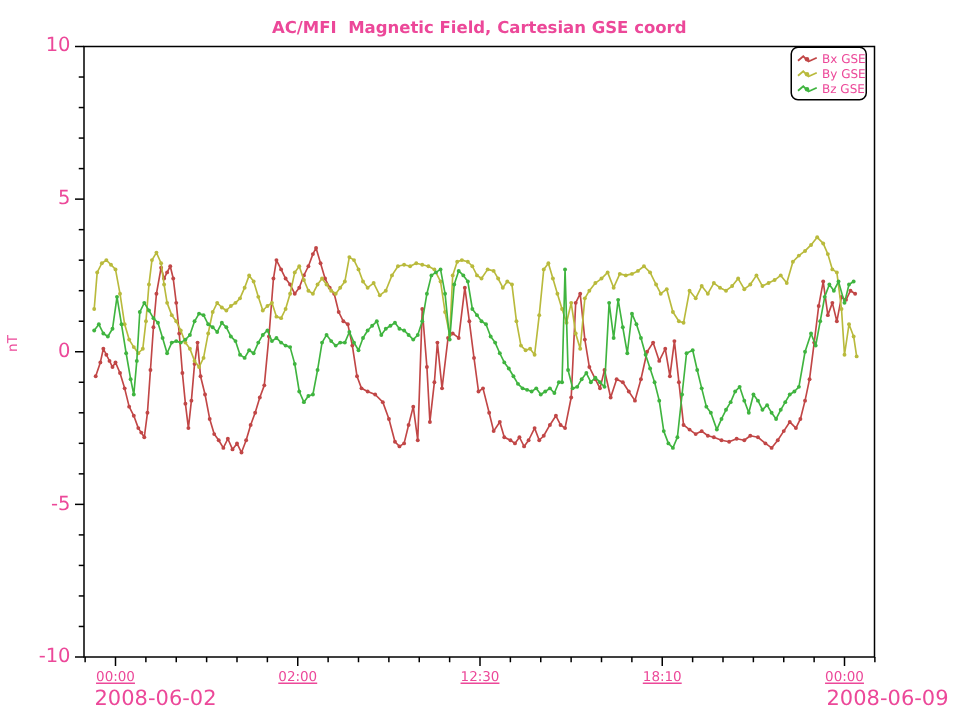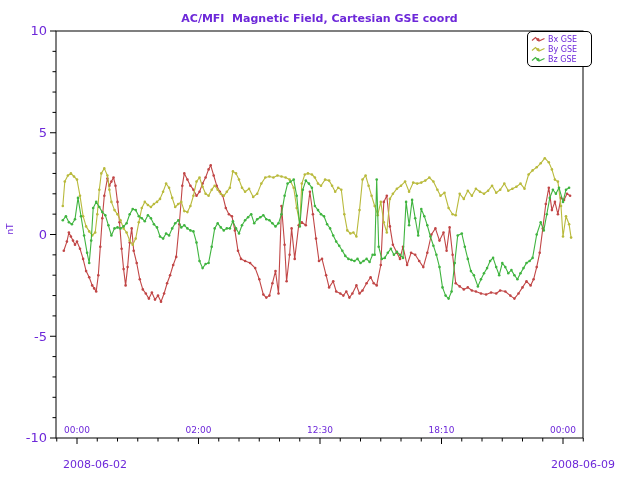--- a/index.html
+++ b/index.html
@@ -1,27 +1,27 @@
 <!DOCTYPE html>
 <html><head>
 <meta charset="utf-8">
 <style>
   html,body{margin:0;padding:0;background:#fff;}
   .screen{position:relative;width:640px;height:480px;background:#ffffff;overflow:hidden;
-          font-family:"DejaVu Sans", sans-serif;color:#6d28d9;}
+          font-family:"DejaVu Sans", sans-serif;color:#ec4899;}
   .title{position:absolute;left:56px;top:12px;width:527px;text-align:center;
          font-size:11px;font-weight:bold;white-space:pre;}
   .ylab{position:absolute;left:4px;top:224px;font-size:9px;transform:rotate(-90deg);
         transform-origin:center;}
   svg.plot{position:absolute;left:0;top:0;}
-  .xticklab{position:absolute;top:425px;transform:translateX(-50%);font-size:9px;white-space:pre;}
+  .xticklab{position:absolute;top:447px;transform:translateX(-50%);font-size:9px;white-space:pre;text-decoration:underline;}
   .yticklab{position:absolute;width:30px;text-align:right;font-size:13px;line-height:10px;}
-  .datelab{position:absolute;top:458px;font-size:11px;white-space:pre;}
+  .datelab{position:absolute;top:458px;font-size:14px;white-space:pre;}
   .legend{position:absolute;left:527px;top:31px;background:#fff;border:1px solid #000;
-          border-radius:5px;padding:2px 14px 2px 3px;display:flex;flex-direction:column;gap:0px;}
+          border-radius:5px;padding:2px 0 2px 3px;display:flex;flex-direction:column;gap:0px;}
   .legend-row{display:flex;align-items:center;gap:2px;height:10px;}
   .legend-row svg{flex:0 0 auto;}
   .legend-label{font-size:8px;line-height:9px;white-space:pre;}
 </style>
 </head>
 <body>
 
 <div class="screen">
 
   <div class="title">AC/MFI  Magnetic Field, Cartesian GSE coord</div>

